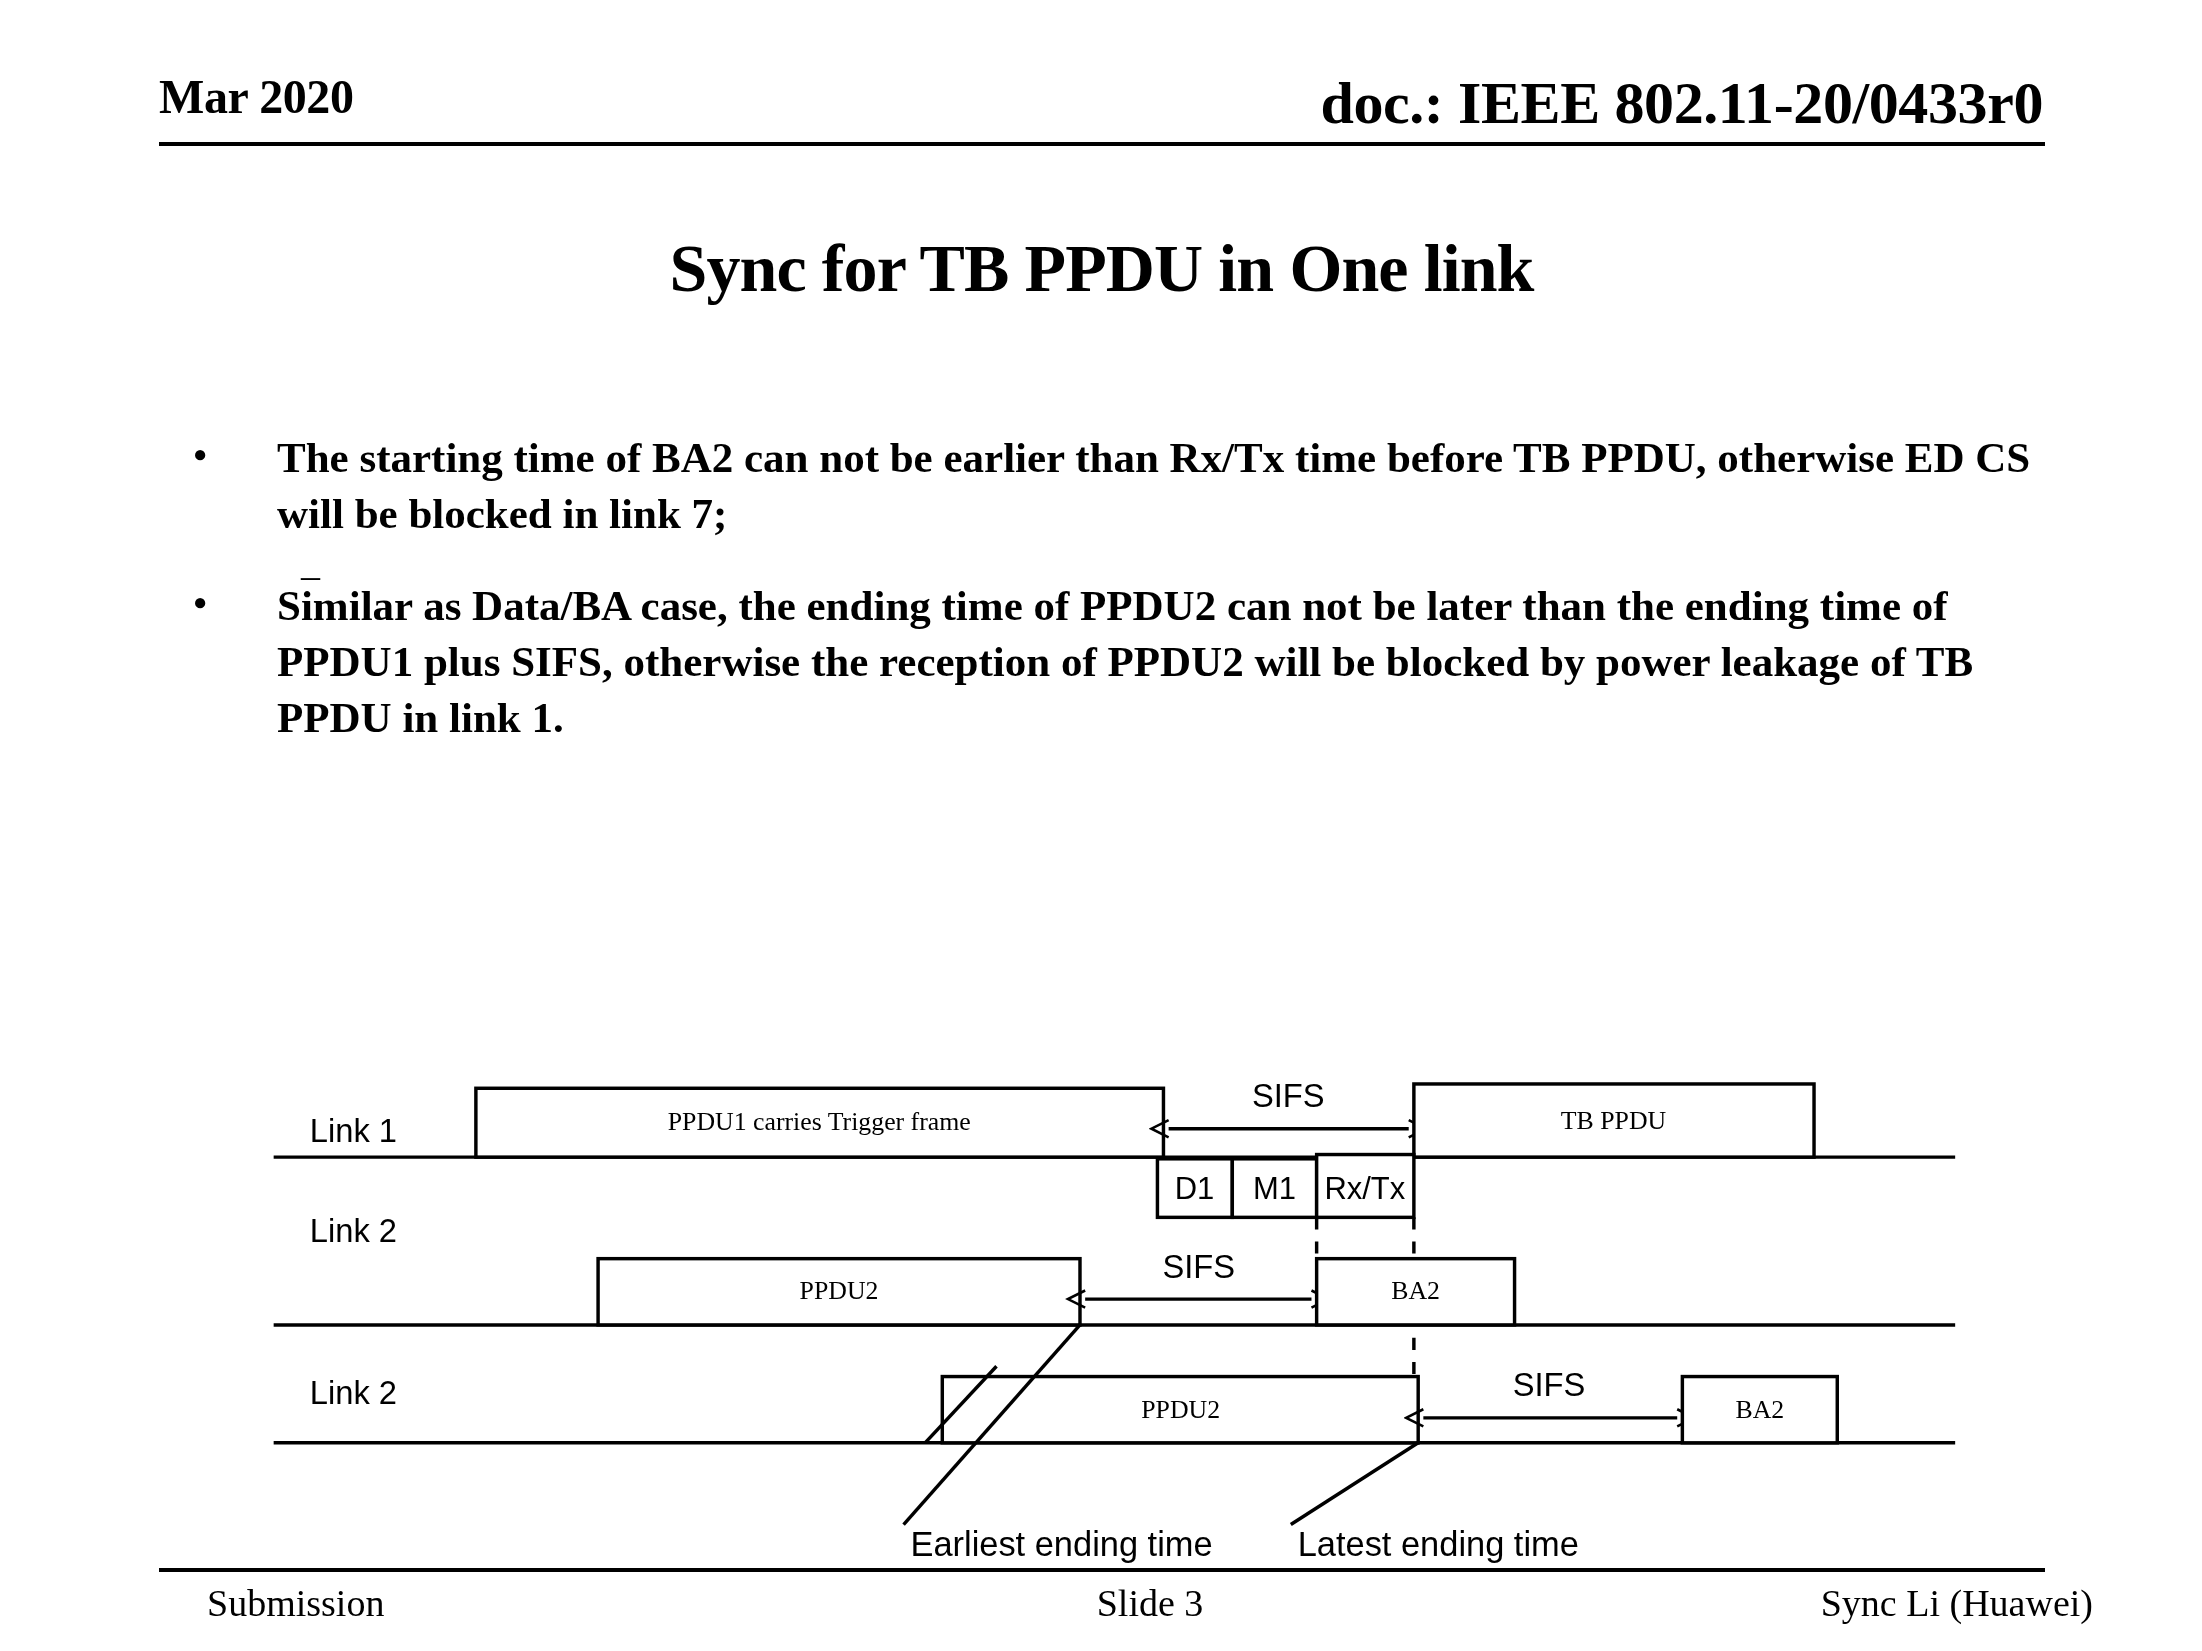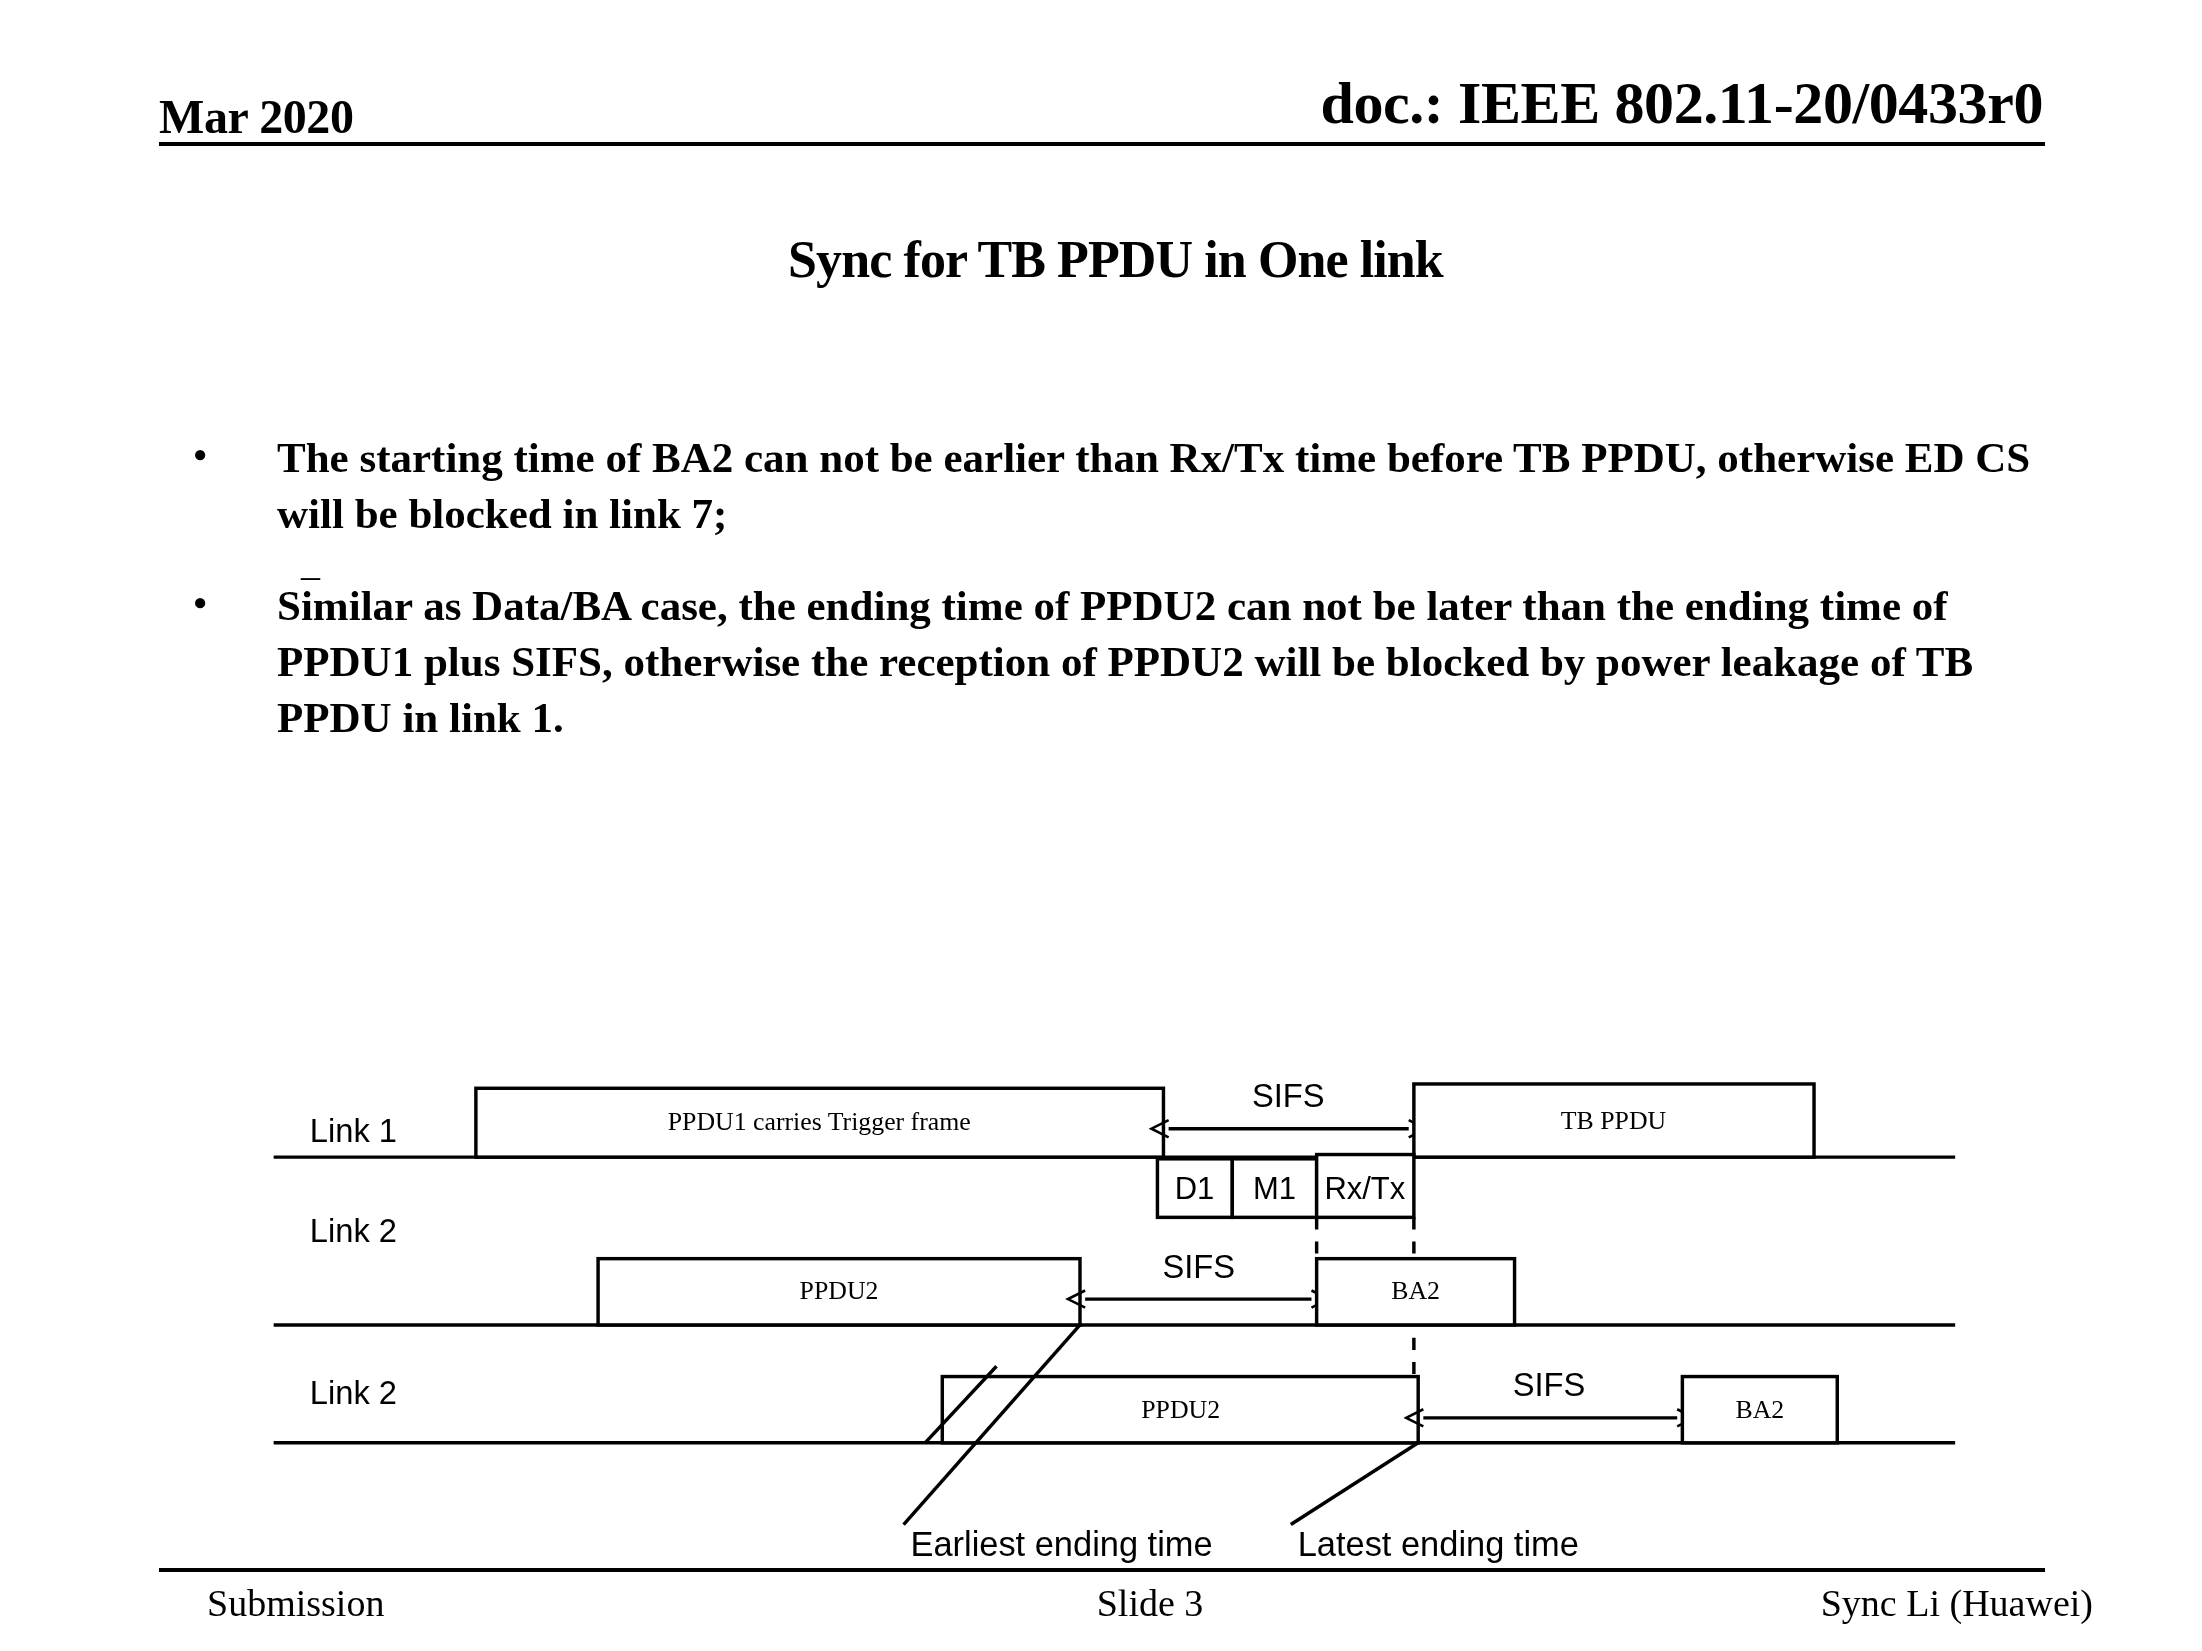--- a/index.html
+++ b/index.html
@@ -25,21 +25,20 @@
     height: 69px;
   }
   #header .hdr-left {
     position: absolute;
     left: 0;
     top: 0;
     font-size: 48px;
     font-weight: bold;
     font-family: "Liberation Serif", serif;
     letter-spacing: -0.4px;
-    margin-top: 20px;
   }
   #header .hdr-right {
     position: absolute;
     right: 0;
     top: 0;
     font-size: 60px;
     font-weight: bold;
     font-family: "Liberation Serif", serif;
     letter-spacing: -0.4px;
     white-space: nowrap;
@@ -49,25 +48,25 @@
     left: 159px;
     top: 142px;
     width: 1886px;
     height: 0;
     border-top: 4.3px solid #000;
   }
 
   
   #slide-title {
     position: absolute;
-    left: 169px;
+    left: 155px;
     top: 234px;
     width: 1893px;
     text-align: center;
-    font-size: 52px;
+    font-size: 68px;
     font-weight: bold;
     font-family: "Liberation Serif", serif;
     letter-spacing: -0.9px;
     line-height: 1;
   }
 
   
   #body-list {
     position: absolute;
     left: 172px;

